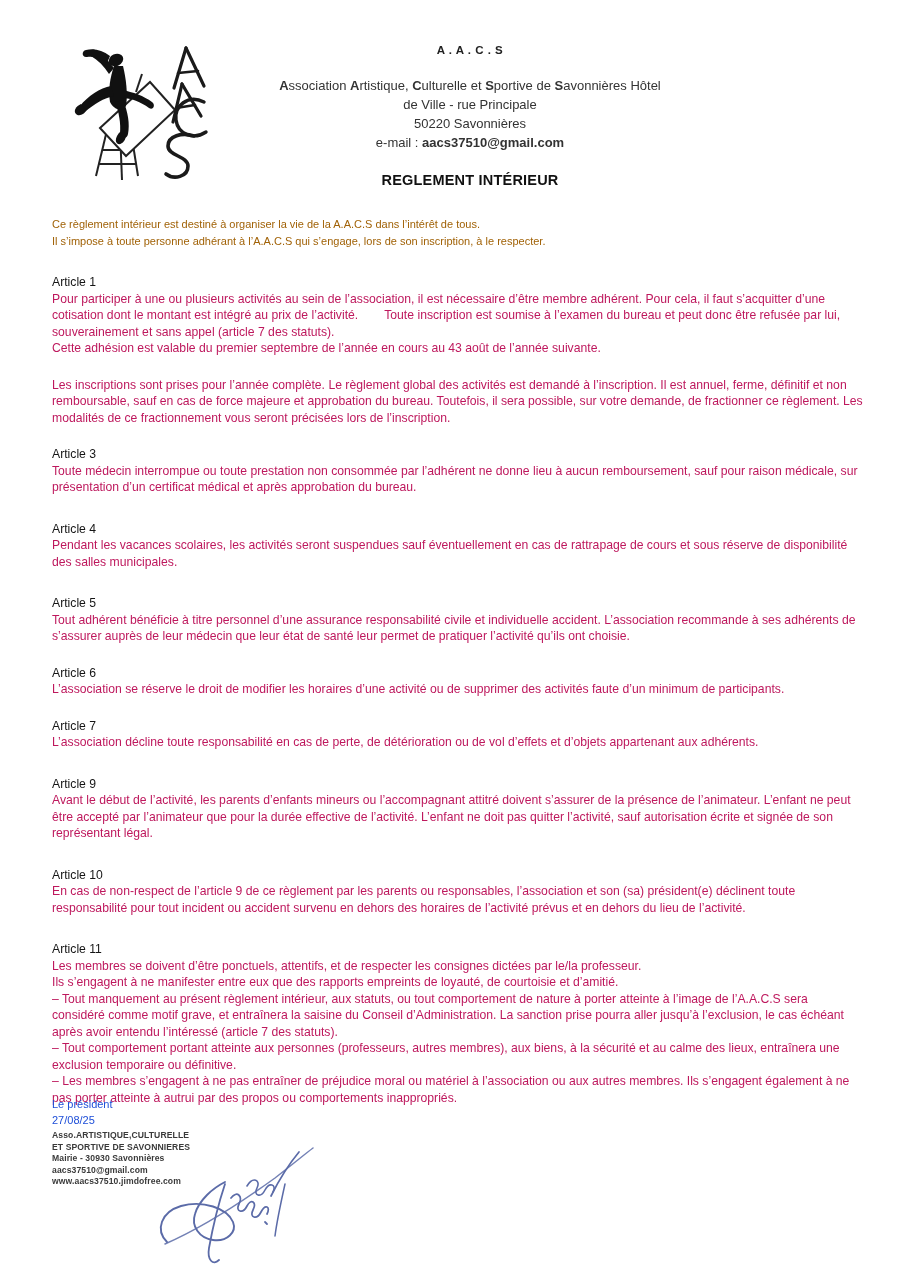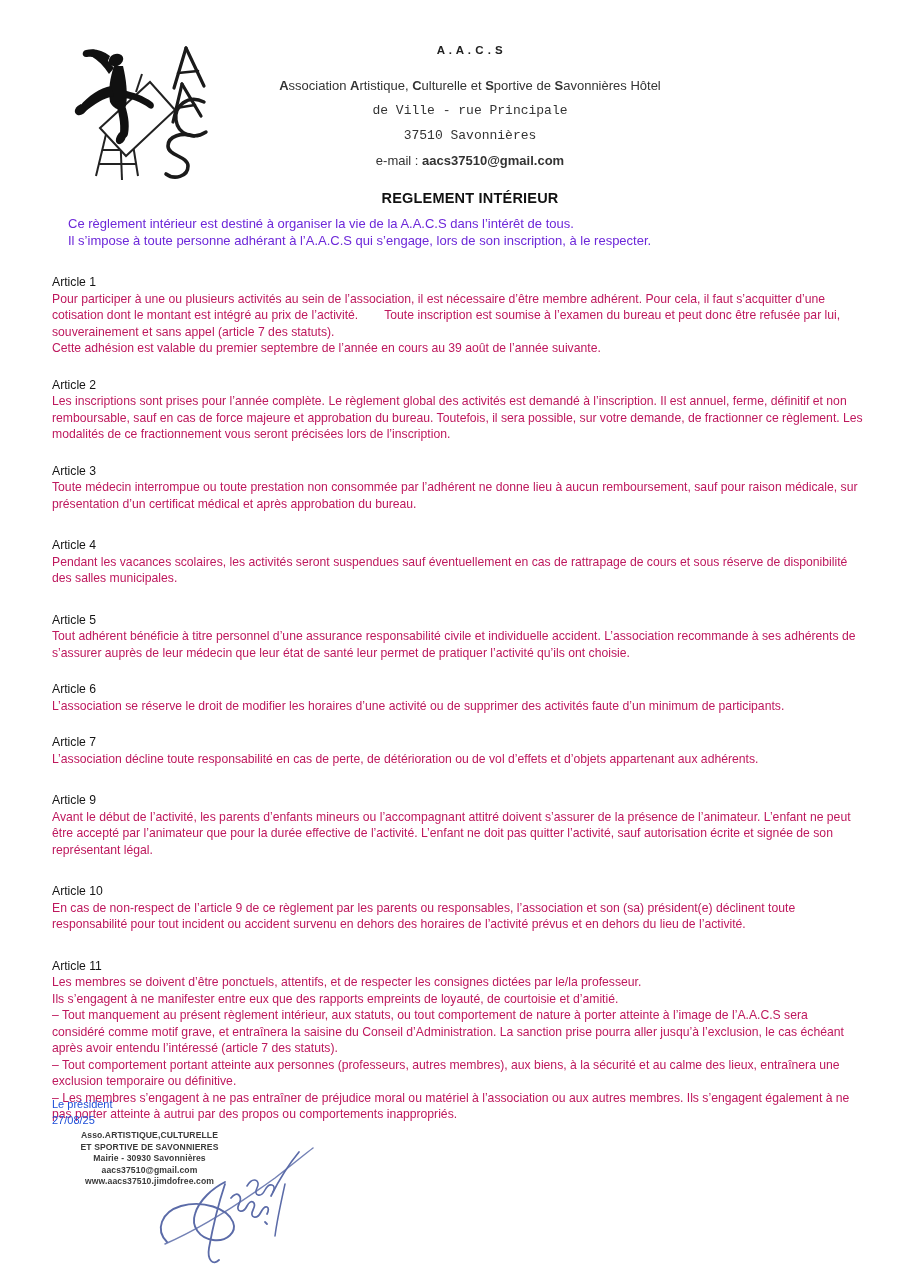--- a/index.html
+++ b/index.html
@@ -58,25 +58,25 @@
   .org-name {
     font-family: "Liberation Sans", sans-serif;
     font-size: 13px;
     line-height: 19px;
     color: #333;
     margin: 0;
   }
   .org-name .cap { font-weight: bold; }
 
   .org-line {
-    font-family: Liberation Mono, monospace;
+    font-family: Liberation Sans, sans-serif;
     font-size: 13px;
     line-height: 19px;
     color: #333;
-    margin: 6px;
+    margin: 0;
   }
   .org-email { margin: 0; font-size: 13px; line-height: 20px; color: #333; }
   .org-email b { font-weight: bold; }
 
   .doc-title {
     margin: 19px 0 0 0;
     font-family: "Liberation Sans", sans-serif;
     font-weight: bold;
     font-size: 14.5px;
     color: #111;
@@ -91,24 +91,24 @@
     width: 812px;
   }
 
   .narrow {
     font-family: "Liberation Sans Narrow", "Liberation Sans", sans-serif;
     font-stretch: condensed;
     transform-origin: left top;
   }
 
   .intro {
-    font-size: 13px;
+    font-size: 11px;
     line-height: 16.5px;
-    color: #6d28d9;
-    margin: 0 0 0 16px;
+    color: #a16207;
+    margin: 0 0 0 0;
   }
   .intro p { margin: 0; }
 
   .article {
     margin-top: 18px;
   }
   .article-title {
     font-size: 12.2px;
     line-height: 16.5px;
     color: #151515;
@@ -144,21 +144,21 @@
     top: 1130px;
     width: 330px;
     height: 140px;
   }
 
   .stamp {
     position: absolute;
     left: 0;
     top: 0;
     width: 195px;
-    text-align: center;
+    text-align: left;
     font-family: "Liberation Sans", sans-serif;
     font-size: 8.6px;
     line-height: 11.6px;
     color: #3a3a3a;
     font-weight: bold;
     letter-spacing: 0.1px;
   }
   .stamp p { margin: 0; white-space: nowrap; }
   .stamp .l1 { font-weight: bold; }
   .stamp .l3 { font-weight: bold; }
@@ -230,43 +230,42 @@
 
           <path d="M124,96 C112,92 98,96 98,106 C98,116 118,116 118,126 C118,137 104,140 96,134" stroke-width="3.6"></path>
         </g>
       </svg>
     </div>
 
     <div class="header-text">
       <p class="org-abbrev">A . A . C . S</p>
       <p class="org-name" id="org-name-line"><span class="cap">A</span><span>ssociation </span><span class="cap">A</span><span>rtistique, </span><span class="cap">C</span><span>ulturelle et </span><span class="cap">S</span><span>portive de </span><span class="cap">S</span><span>avonnières Hôtel</span></p>
       <p class="org-line">de Ville - rue Principale</p>
-      <p class="org-line">37510 Savonnières</p>
+      <p class="org-line">50220 Savonnières</p>
       <p class="org-email"><span>e-mail : </span><b>aacs37510@gmail.com</b></p>
       <p class="doc-title">REGLEMENT INTÉRIEUR</p>
     </div>
   </div>
 
   <div class="body-block narrow">
 
     <div class="intro">
       <p>Ce règlement intérieur est destiné à organiser la vie de la A.A.C.S dans l’intérêt de tous.</p>
       <p>Il s’impose à toute personne adhérant à l’A.A.C.S qui s’engage, lors de son inscription, à le respecter.</p>
     </div>
 
     <div class="article sp-lg">
       <p class="article-title">Article 1</p>
       <div class="article-body">
         <p><span>Pour participer à une ou plusieurs activités au sein de l’association, il est nécessaire d’être membre adhérent. Pour cela, il faut s’acquitter d’une cotisation dont le montant est intégré au prix de l’activité.</span><span class="gap-inline"></span><span>Toute inscription est soumise à l’examen du bureau et peut donc être refusée par lui, souverainement et sans appel (article 7 des statuts).</span></p>
-        <p>Cette adhésion est valable du premier septembre de l’année en cours au 39 août de l’année suivante.</p>
+        <p>Cette adhésion est valable du premier septembre de l’année en cours au 43 août de l’année suivante.</p>
       </div>
     </div>
 
     <div class="article sp-md">
-      <p class="article-title">Article 2</p>
       <p class="article-body">Les inscriptions sont prises pour l’année complète. Le règlement global des activités est demandé à l’inscription. Il est annuel, ferme, définitif et non remboursable, sauf en cas de force majeure et approbation du bureau. Toutefois, il sera possible, sur votre demande, de fractionner ce règlement. Les modalités de ce fractionnement vous seront précisées lors de l’inscription.</p>
     </div>
 
     <div class="article sp-md">
       <p class="article-title">Article 3</p>
       <p class="article-body">Toute médecin interrompue ou toute prestation non consommée par l’adhérent ne donne lieu à aucun remboursement, sauf pour raison médicale, sur présentation d’un certificat médical et après approbation du bureau.</p>
     </div>
 
     <div class="article sp-lg">
       <p class="article-title">Article 4</p>

